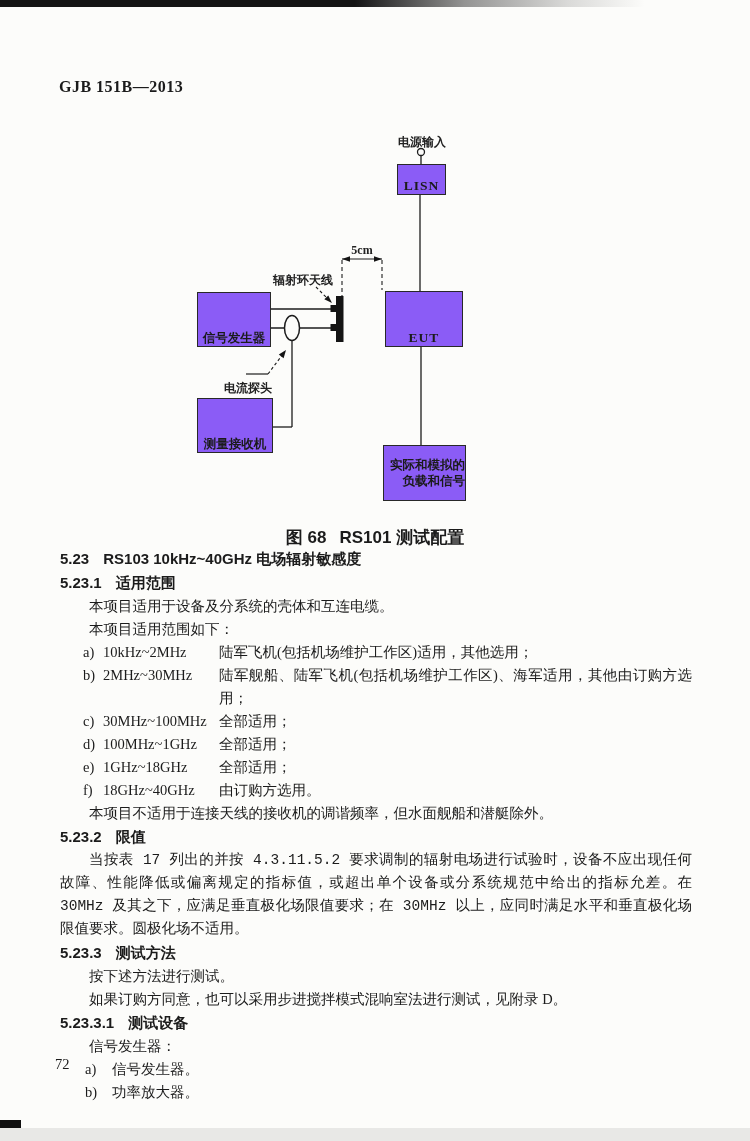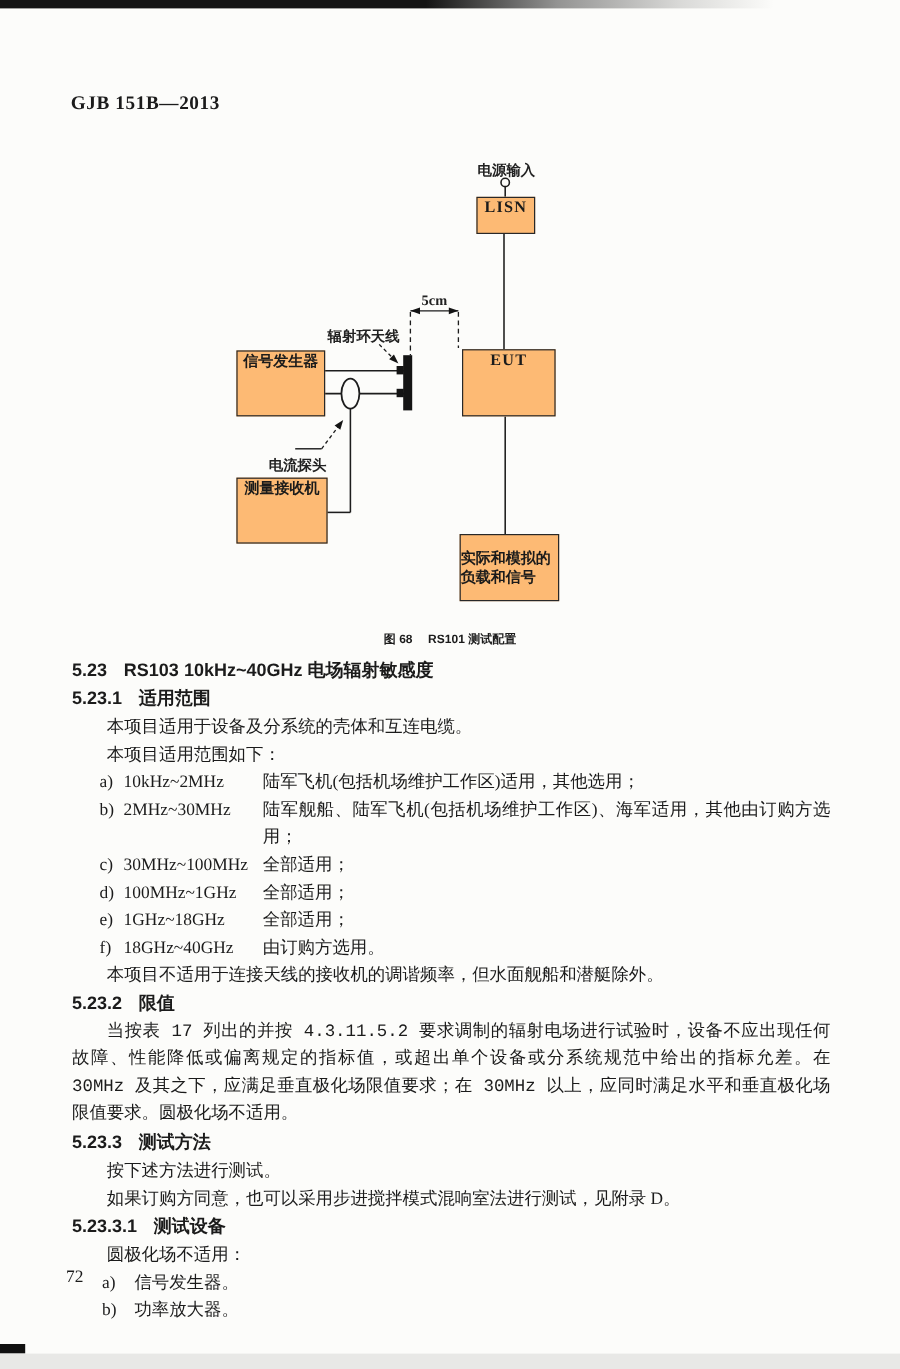--- a/index.html
+++ b/index.html
@@ -11,37 +11,37 @@
   }
   
   .scan-top{position:absolute;left:0;top:0;width:645px;height:7px;
     background:linear-gradient(to right,#141414 0%,#141414 55%,rgba(20,20,20,.45) 72%,rgba(20,20,20,.15) 88%,rgba(20,20,20,0) 100%);}
   .scan-bottom{position:absolute;left:0;bottom:0;width:21px;height:8px;background:#101010;}
   
   .doc-header{position:absolute;left:59px;top:78px;font-size:16px;font-weight:bold;letter-spacing:.5px;}
   
   .diagram{position:absolute;left:0;top:0;width:750px;height:525px;font-weight:bold;}
   .dsvg{position:absolute;left:0;top:0;}
-  .box{position:absolute;border:1.5px solid #282828;background:#fdba74;
-    display:flex;align-items:flex-start;justify-content:center;text-align:center;
+  .box{position:absolute;border:1.5px solid #282828;background:#8b5cf6;
+    display:flex;align-items:flex-end;justify-content:center;text-align:center;
     font-size:12.5px;line-height:16px;box-sizing:border-box;}
   .box.latin{font-size:13.5px;letter-spacing:1px;}
   .dlbl{position:absolute;font-size:12px;white-space:nowrap;color:#222;}
   .lisn{left:397px;top:164px;width:49px;height:31px;}
   .eut{left:385px;top:291px;width:78px;height:56px;}
   .loads{left:383px;top:445px;width:83px;height:56px;flex-direction:column;}
   .siggen{left:197px;top:292px;width:74px;height:55px;}
   .receiver{left:197px;top:398px;width:76px;height:55px;}
   .lbl-power{left:398px;top:134px;}
   .lbl-5cm{left:342px;top:243px;width:40px;text-align:center;}
   .lbl-antenna{left:273px;top:272px;}
   .lbl-probe{left:224px;top:380px;}
   
   .caption{position:absolute;left:0;top:526px;width:750px;text-align:center;
-    font-family:"Liberation Sans","DejaVu Sans",sans-serif;font-weight:bold;font-size:10px;}
+    font-family:"Liberation Sans","DejaVu Sans",sans-serif;font-weight:bold;font-size:17px;}
   .caption .cap-title{margin-left:13px;}
   
   .content{position:absolute;left:60px;top:547px;width:632px;font-size:14.5px;line-height:23px;}
   .hd{font-family:"Liberation Sans","DejaVu Sans",sans-serif;font-weight:bold;font-size:15px;line-height:24px;}
   .hd .num{margin-right:14px;}
   .para{text-indent:2em;}
   .para.just{text-align:justify;font-family:Liberation Mono, monospace;}
   .flist{padding-left:23px;}
   .frow{display:flex;}
   .frow .lt{width:20px;flex:none;}
@@ -165,21 +165,21 @@
 
     <div class="para just">当按表 17 列出的并按 4.3.11.5.2 要求调制的辐射电场进行试验时，设备不应出现任何故障、性能降低或偏离规定的指标值，或超出单个设备或分系统规范中给出的指标允差。在 30MHz 及其之下，应满足垂直极化场限值要求；在 30MHz 以上，应同时满足水平和垂直极化场限值要求。圆极化场不适用。</div>
 
     <div class="hd"><span class="num">5.23.3</span><span>测试方法</span></div>
 
     <div class="para">按下述方法进行测试。</div>
     <div class="para">如果订购方同意，也可以采用步进搅拌模式混响室法进行测试，见附录 D。</div>
 
     <div class="hd"><span class="num">5.23.3.1</span><span>测试设备</span></div>
 
-    <div class="para">圆极化场不适用：</div>
+    <div class="para">信号发生器：</div>
 
     <div class="elist">
       <div class="erow">
         <span class="lt">a)</span>
         <span>信号发生器。</span>
       </div>
       <div class="erow">
         <span class="lt">b)</span>
         <span>功率放大器。</span>
       </div>

